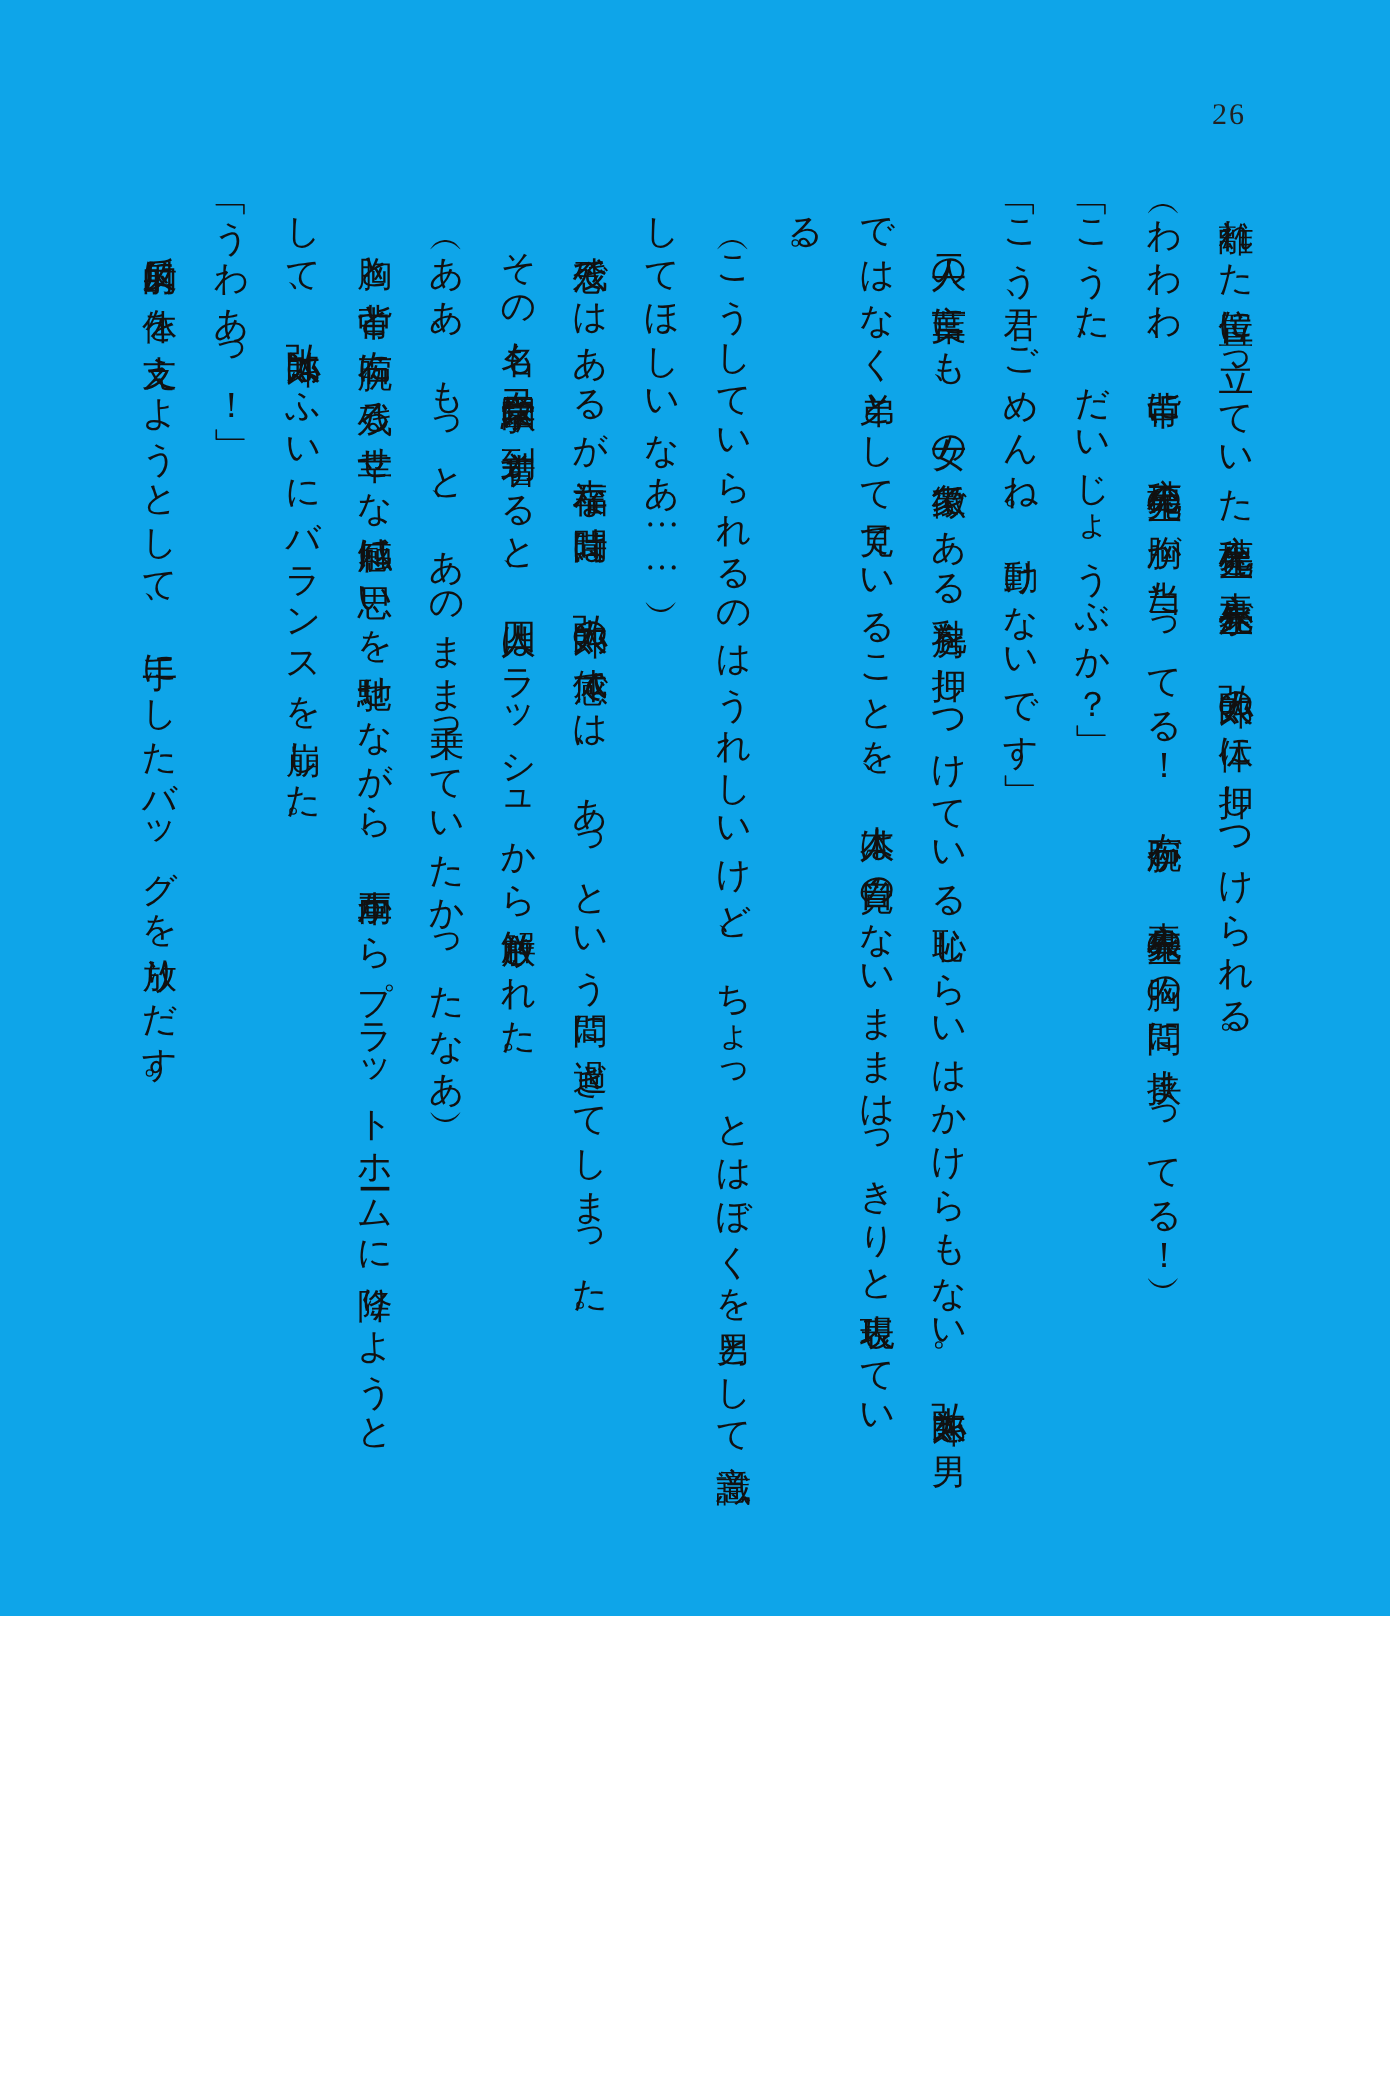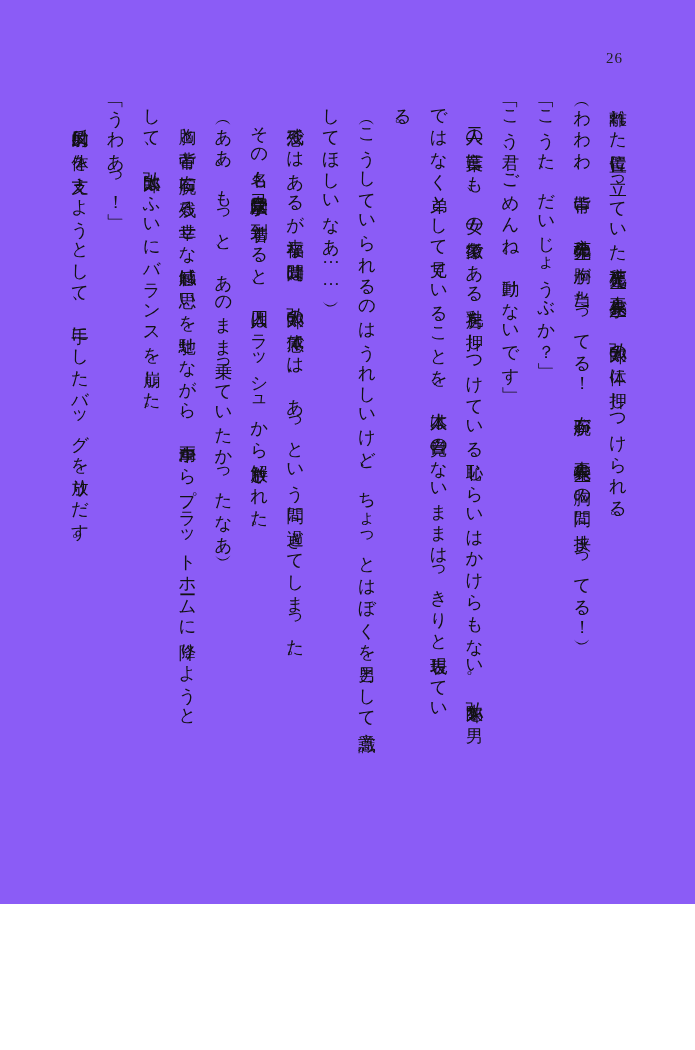--- a/index.html
+++ b/index.html
@@ -13,22 +13,22 @@
     font-family: "Liberation Serif", "DejaVu Serif", serif;
     color: #1a1a1a;
     overflow: hidden;
     position: relative;
   }
   .page {
     position: absolute;
     left: 0;
     top: 0;
     width: 695px;
-    height: 904px;
-    background: #8b5cf6;
+    height: 808px;
+    background: #0ea5e9;
   }
   .page-number {
     position: absolute;
     top: 50px;
     right: 72px;
     font-size: 15px;
     letter-spacing: 1px;
     color: #222;
     font-family: "Liberation Serif", "DejaVu Serif", serif;
   }

